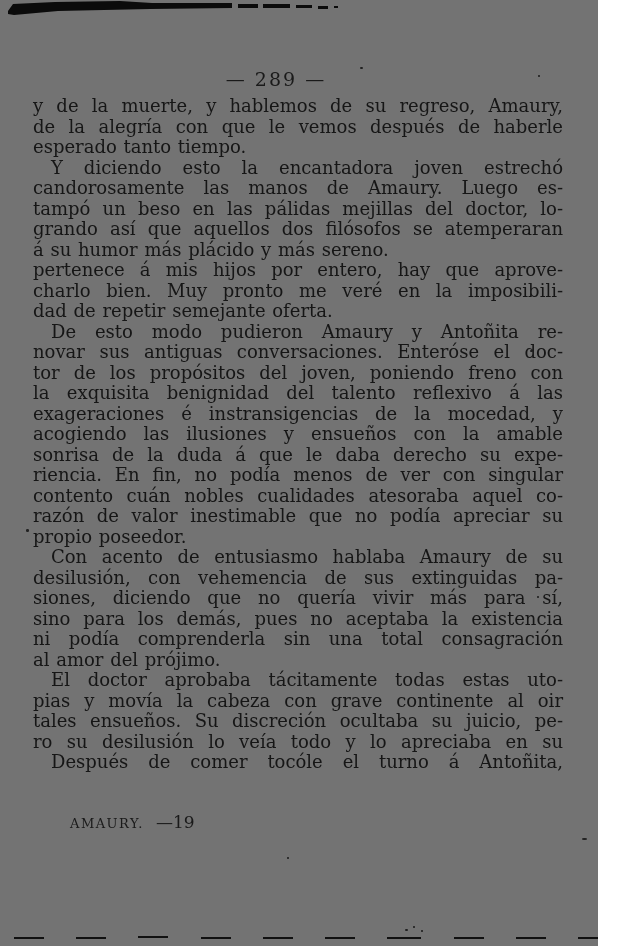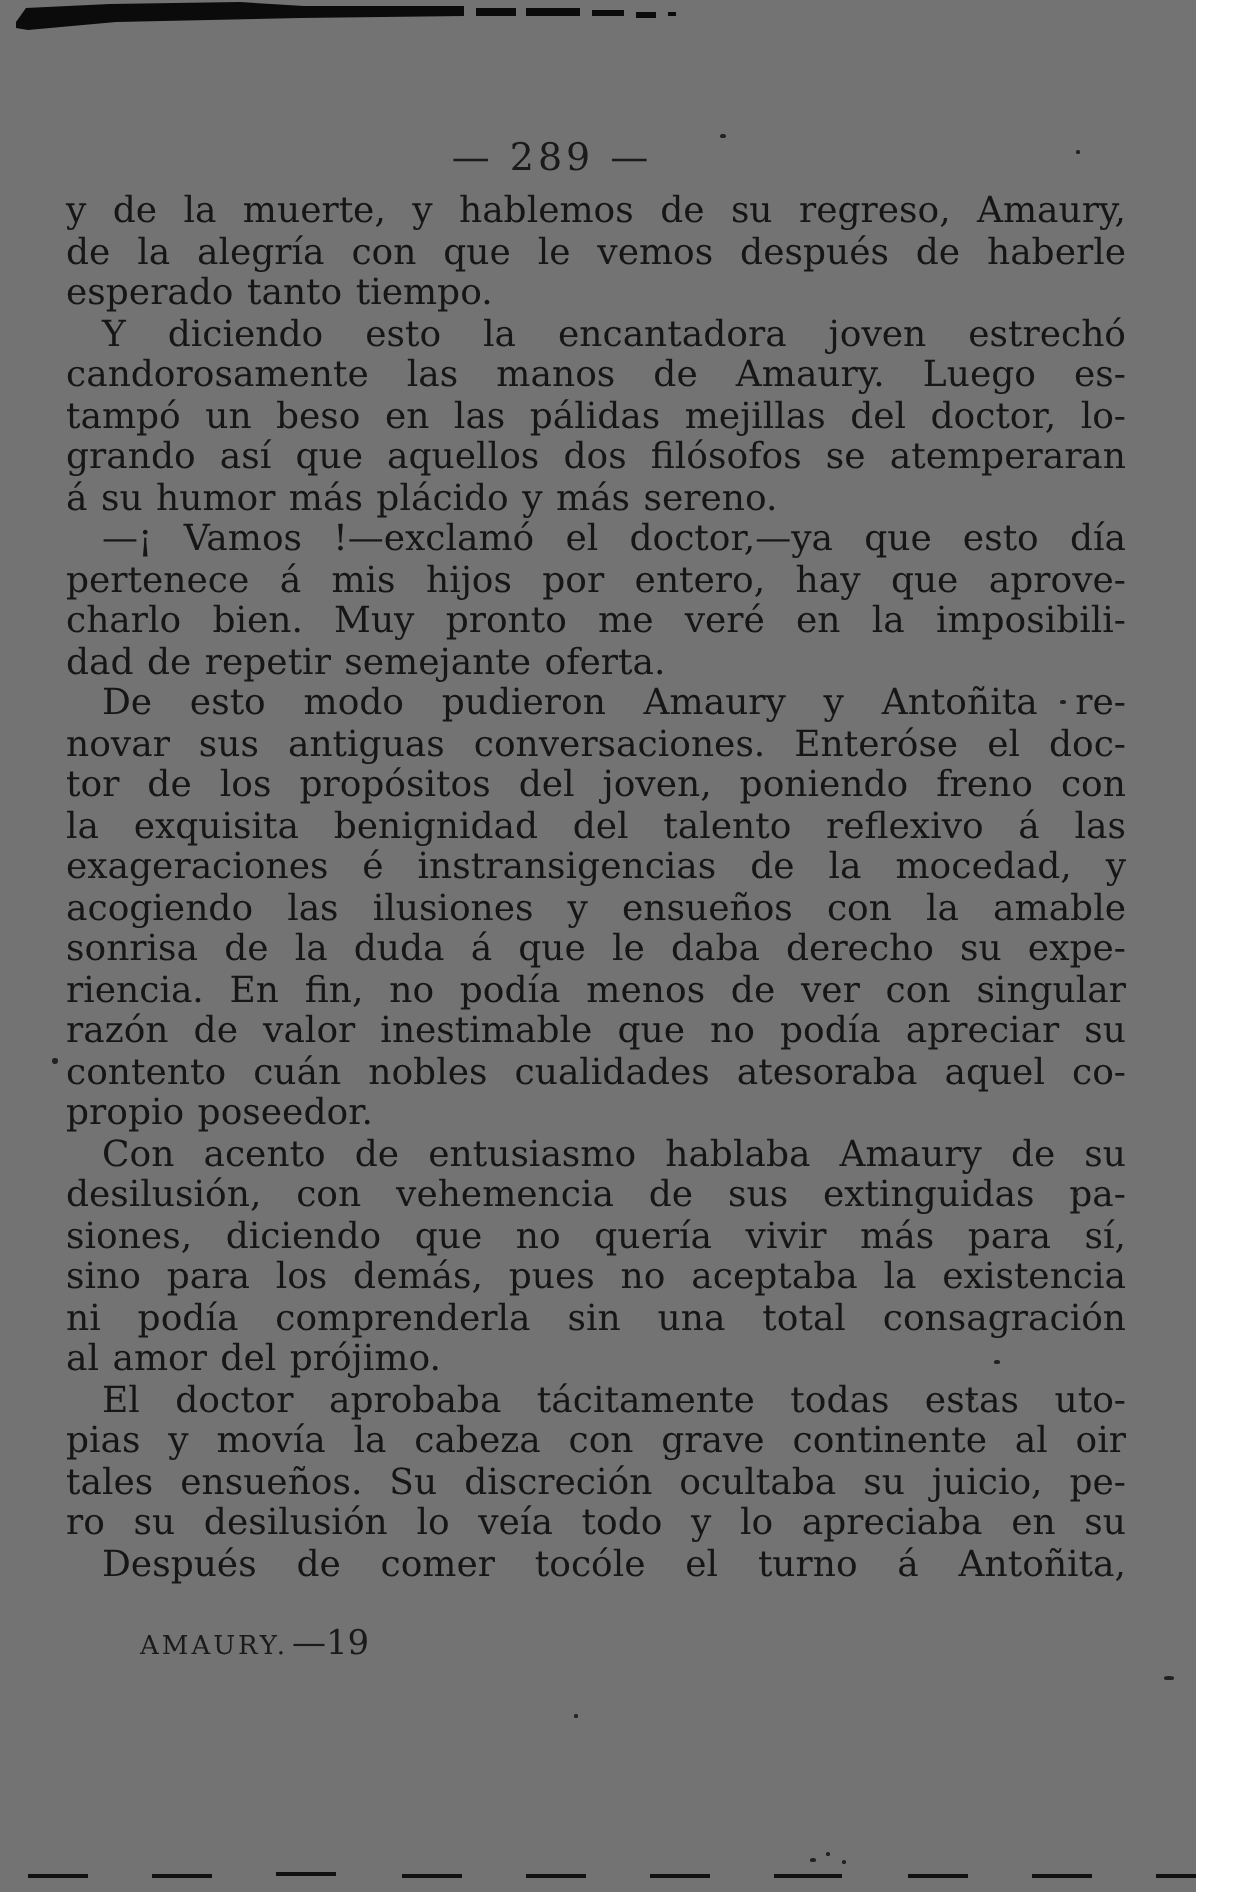--- a/index.html
+++ b/index.html
@@ -37,21 +37,21 @@
     text-align-last: justify;
     word-spacing: 1px;
     color: #161616;
   }
   .line.indent { text-indent: 18px; }
   .line.end { text-align-last: left; }
   
   .signature {
     position: absolute;
     left: 70px; top: 812px;
-    display: flex; align-items: baseline; gap: 2px;
+    display: flex; align-items: baseline; gap: 12px;
     color: #1a1a1a;
   }
   .signature .mark { font-size: 13px; letter-spacing: 1.5px; }
   .signature .num  { font-size: 17px; }
   
   .top-artifact { position: absolute; left: 0; top: 0; }
   .bottom-dashes {
     position: absolute;
     left: 14px; top: 936px; width: 594px; height: 3px;
     display: flex; justify-content: space-between;
@@ -82,34 +82,33 @@
 
   <div class="textblock">
     <div class="line">y de la muerte, y hablemos de su regreso, Amaury,</div>
     <div class="line">de la alegría con que le vemos después de haberle</div>
     <div class="line end">esperado tanto tiempo.</div>
     <div class="line indent">Y diciendo esto la encantadora joven estrechó</div>
     <div class="line">candorosamente las manos de Amaury. Luego es-</div>
     <div class="line">tampó un beso en las pálidas mejillas del doctor, lo-</div>
     <div class="line">grando así que aquellos dos filósofos se atemperaran</div>
     <div class="line end">á su humor más plácido y más sereno.</div>
-    <div class="line indent">—¡ Vamos !—exclamó el doctor,—ya que esto día</div>
     <div class="line">pertenece á mis hijos por entero, hay que aprove-</div>
     <div class="line">charlo bien. Muy pronto me veré en la imposibili-</div>
     <div class="line end">dad de repetir semejante oferta.</div>
     <div class="line indent">De esto modo pudieron Amaury y Antoñita re-</div>
     <div class="line">novar sus antiguas conversaciones. Enteróse el doc-</div>
     <div class="line">tor de los propósitos del joven, poniendo freno con</div>
     <div class="line">la exquisita benignidad del talento reflexivo á las</div>
     <div class="line">exageraciones é instransigencias de la mocedad, y</div>
     <div class="line">acogiendo las ilusiones y ensueños con la amable</div>
     <div class="line">sonrisa de la duda á que le daba derecho su expe-</div>
     <div class="line">riencia. En fin, no podía menos de ver con singular</div>
+    <div class="line">contento cuán nobles cualidades atesoraba aquel co-</div>
     <div class="line">razón de valor inestimable que no podía apreciar su</div>
-    <div class="line">contento cuán nobles cualidades atesoraba aquel co-</div>
     <div class="line end">propio poseedor.</div>
     <div class="line indent">Con acento de entusiasmo hablaba Amaury de su</div>
     <div class="line">desilusión, con vehemencia de sus extinguidas pa-</div>
     <div class="line">siones, diciendo que no quería vivir más para sí,</div>
     <div class="line">sino para los demás, pues no aceptaba la existencia</div>
     <div class="line">ni podía comprenderla sin una total consagración</div>
     <div class="line end">al amor del prójimo.</div>
     <div class="line indent">El doctor aprobaba tácitamente todas estas uto-</div>
     <div class="line">pias y movía la cabeza con grave continente al oir</div>
     <div class="line">tales ensueños. Su discreción ocultaba su juicio, pe-</div>

